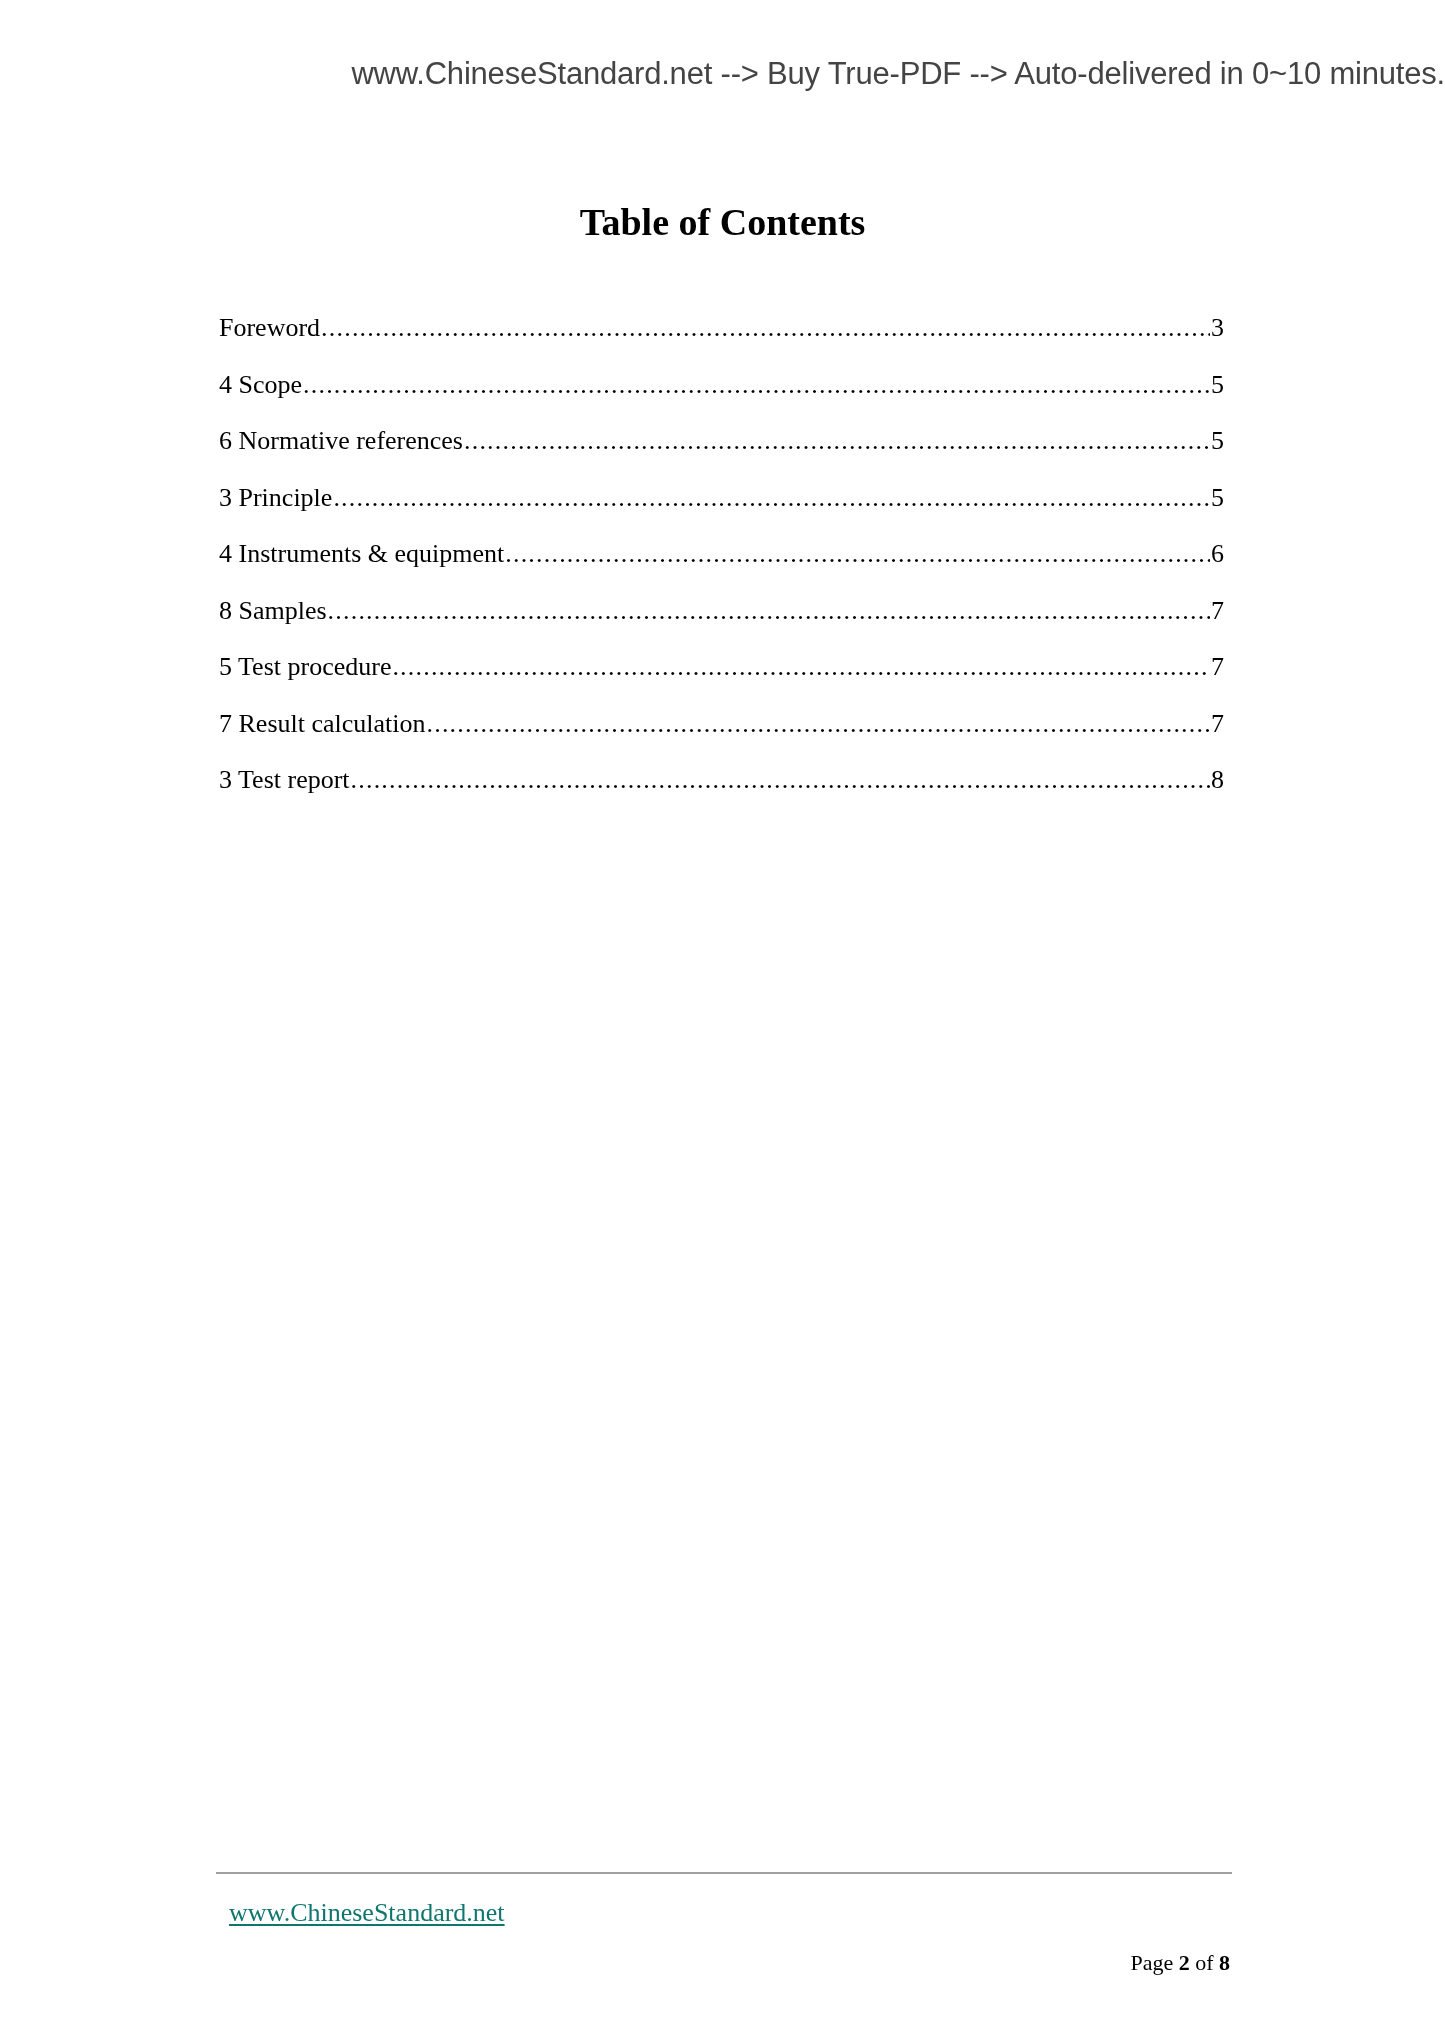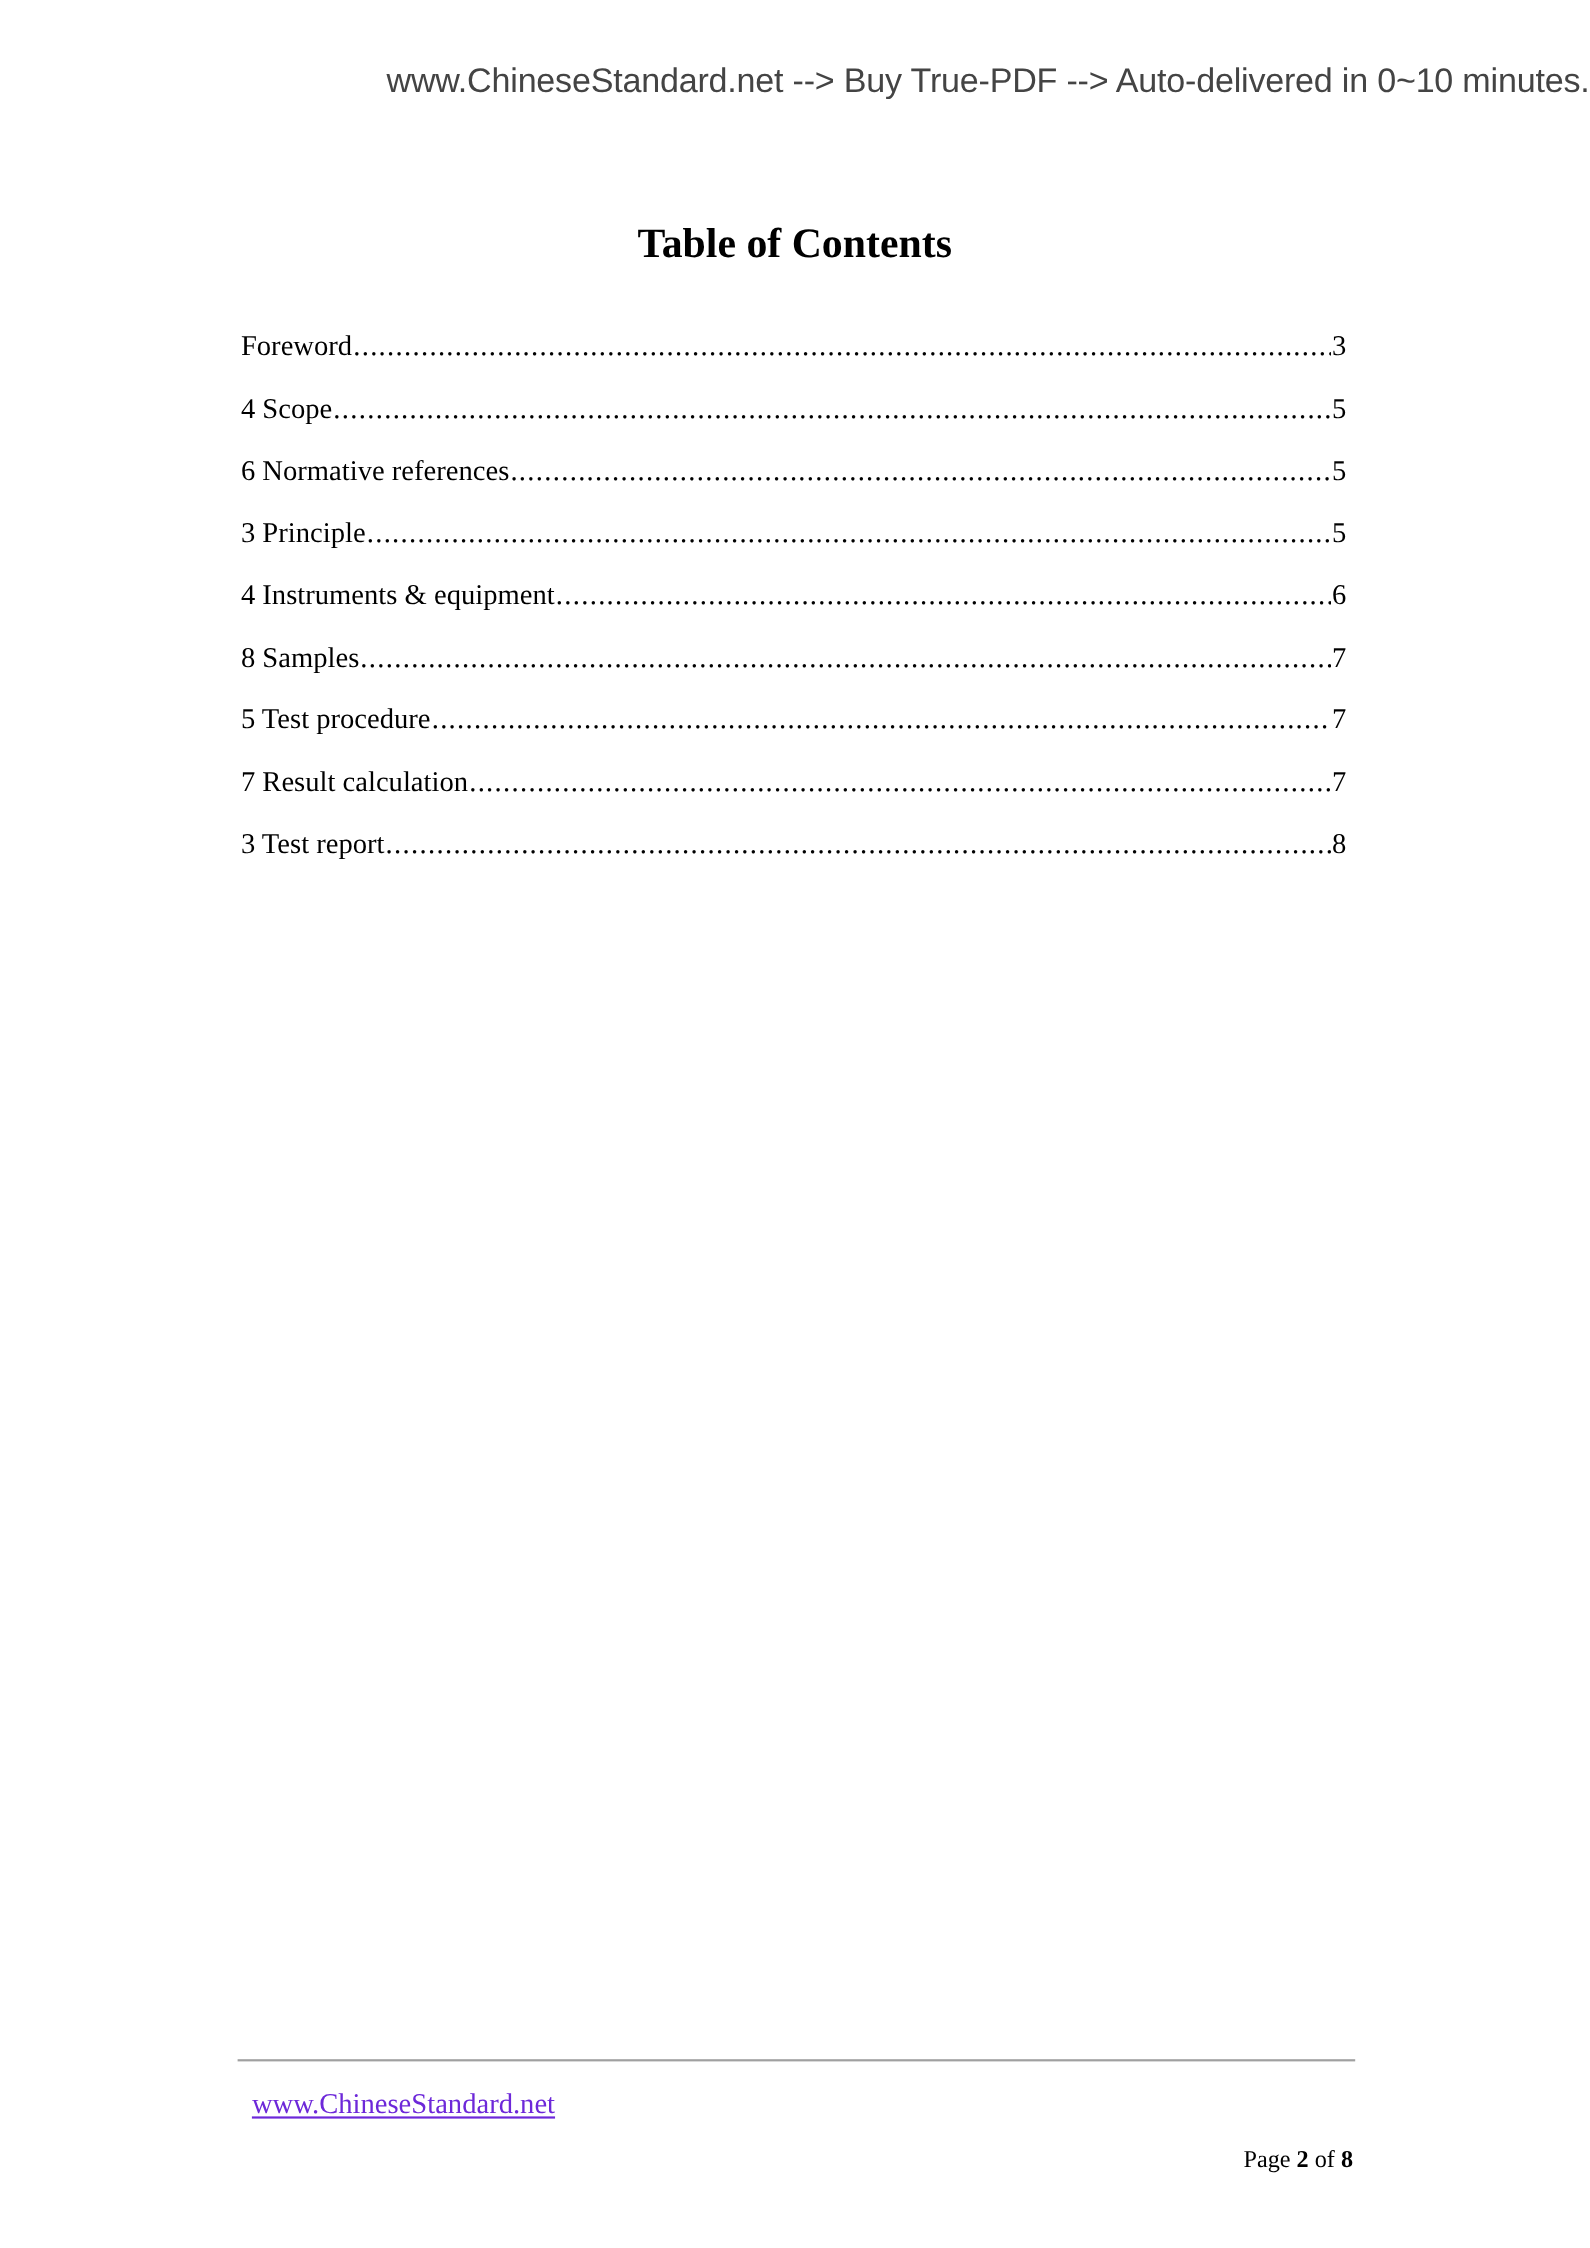--- a/index.html
+++ b/index.html
@@ -8,35 +8,35 @@
       position:absolute; left:0; top:56px; width:1445px; text-align:right;
       font-family:"Liberation Sans", sans-serif; font-size:31px; color:#444444;
       letter-spacing:-0.2px; white-space:nowrap;
     }
     .title {
       position:absolute; left:0; top:200px; width:1445px; text-align:center;
       font-family:"Liberation Serif", serif; font-weight:bold; font-size:38px; color:#000;
     }
     .toc { position:absolute; left:219px; top:300px; width:1005px; }
     .toc-row {
-      display:flex; align-items:flex-start; height:56.5px;
+      display:flex; align-items:center; height:56.5px;
       font-family:"Liberation Serif", serif; font-size:26px; color:#000;
     }
     .toc-label { white-space:nowrap; }
     .toc-dots {
       flex:1; overflow:hidden; white-space:nowrap; margin:0 1px;
       letter-spacing:1.2px; color:#000;
     }
     .toc-page { white-space:nowrap; }
     .footer-line {
       position:absolute; left:216px; top:1872px; width:1016px; height:2px; background:#a0a0a0;
     }
     .footer-link {
       position:absolute; left:229px; top:1898px;
-      font-family:"Liberation Serif", serif; font-size:26px; color:#6d28d9;
+      font-family:"Liberation Serif", serif; font-size:26px; color:#0f766e;
       text-decoration:underline; text-underline-offset:3px;text-align:right;
     }
     .footer-page {
       position:absolute; right:215px; top:1902px;
       font-family:"Liberation Serif", serif; font-size:22px; color:#000;margin-top:48px;
     }
     .footer-page b { font-weight:bold; }
   </style>
 </head>
 <body>

